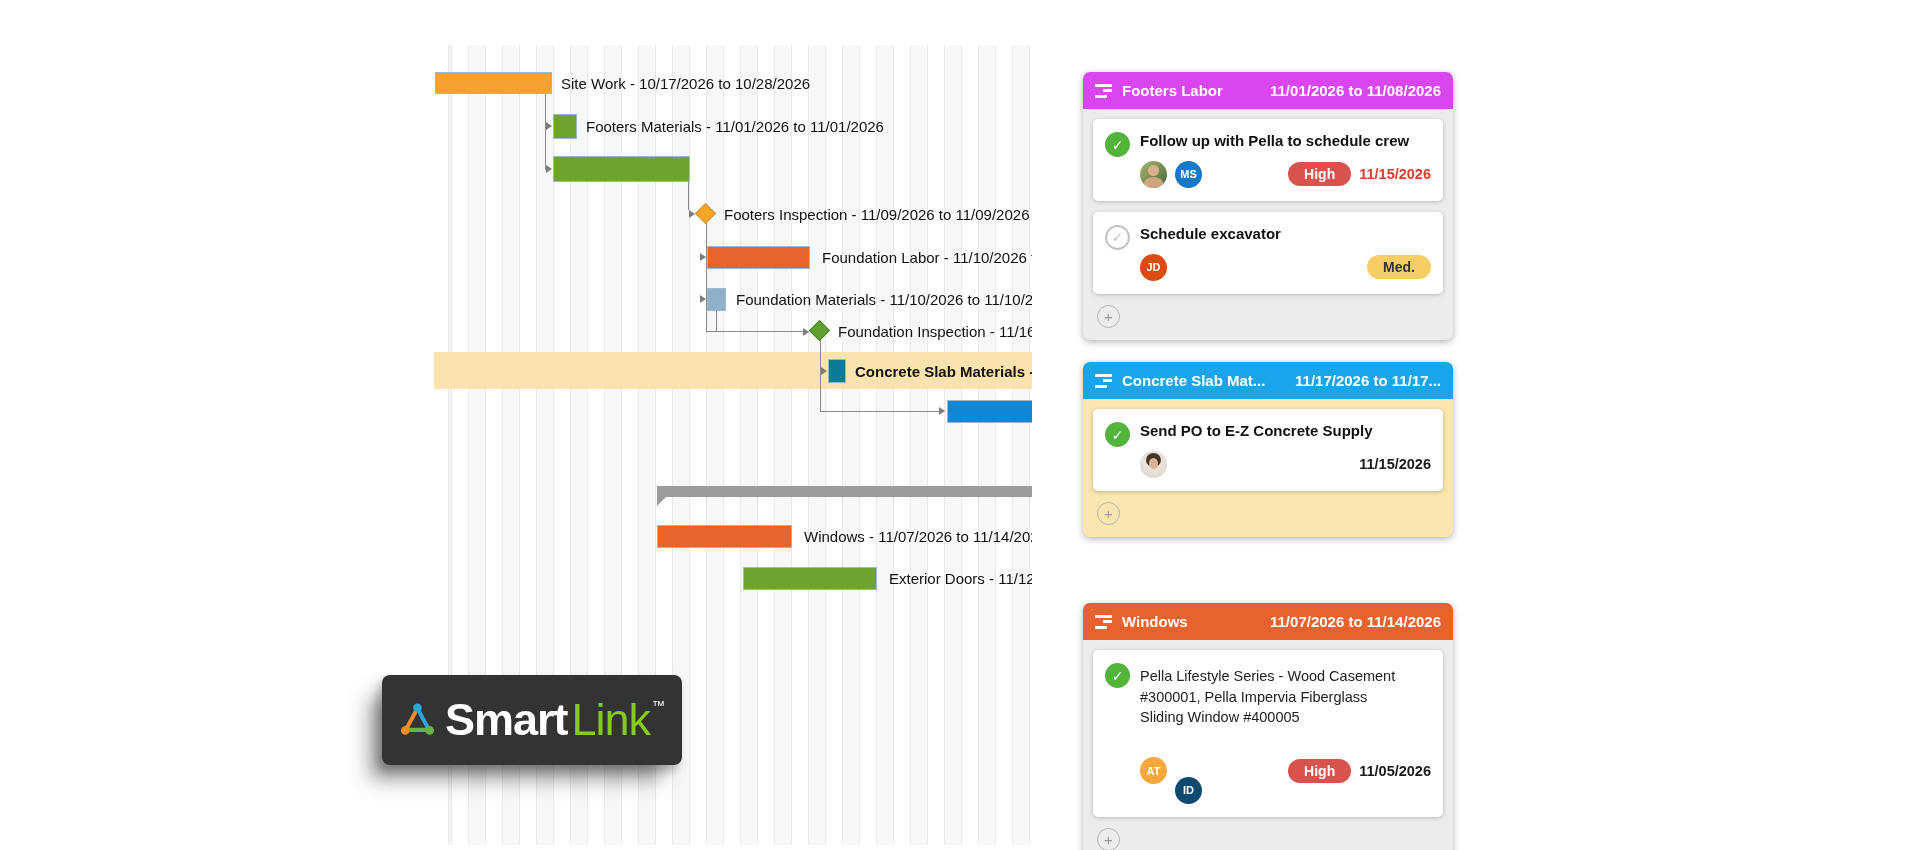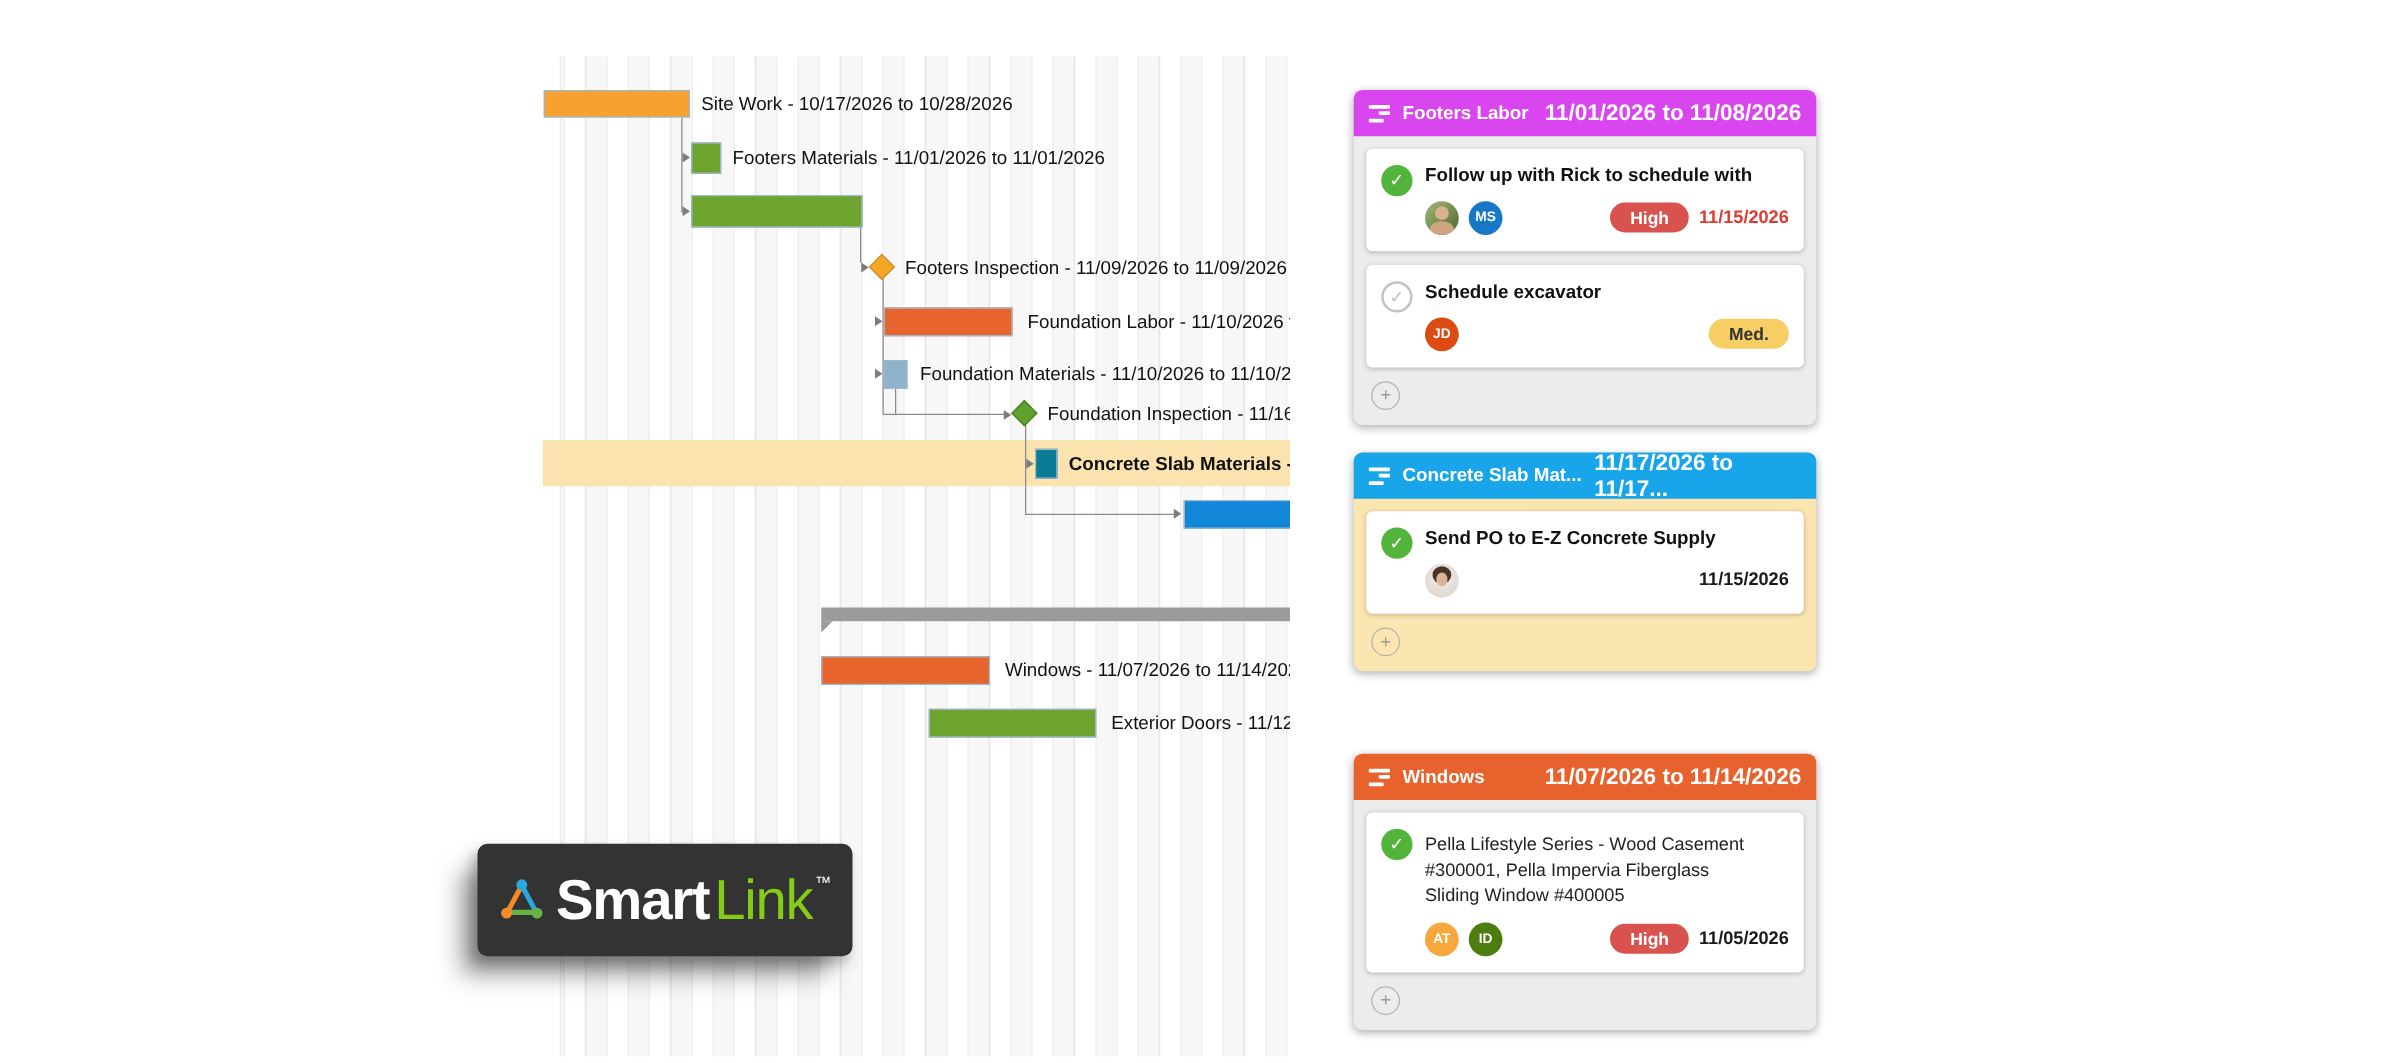--- a/index.html
+++ b/index.html
@@ -34,21 +34,21 @@
   #logo .b-light{font-weight:300;color:#84cc16;margin-left:4px;}
   #logo .tm{font-size:13px;margin-top:4px;margin-left:2px;color:#fff;}
 
   
   .card{position:absolute;left:1083px;width:370px;border-radius:7px;background:#ececec;
     box-shadow:0 2px 7px rgba(0,0,0,.30);box-sizing:border-box;z-index:5;}
   .card.yellow{background:#fbe5b0;}
   .card-header{height:37px;display:flex;align-items:center;gap:10px;color:#fff;
     padding:0 12px;border-radius:7px 7px 0 0;font-size:15px;}
   .card-header .hname{font-weight:700;flex:0 0 auto;}
-  .card-header .hdates{margin-left:auto;font-weight:600;font-size:18px;}
+  .card-header .hdates{margin-left:auto;font-weight:600;font-size:15px;}
   .hicon{display:flex;flex-direction:column;gap:2.5px;width:17px;flex:0 0 auto;}
   .hicon i{display:block;height:3px;background:#fff;border-radius:1px;}
   .hicon .b1{width:17px;}
   .hicon .b2{width:9px;margin-left:8px;}
   .hicon .b3{width:12px;}
   .card-body{padding:10px 10px 8px 10px;}
   .task-row{background:#fff;border-radius:5px;box-shadow:0 1px 4px rgba(0,0,0,.22);
     padding:13px 12px;margin-bottom:11px;display:flex;gap:10px;}
   .chk{width:25px;height:25px;border-radius:50%;flex:0 0 auto;display:flex;align-items:center;justify-content:center;
     font-size:14px;font-weight:700;box-sizing:border-box;cursor:pointer;}
@@ -57,21 +57,21 @@
   .chk::before{content:"✓";}
   .t-content{flex:1;min-width:0;}
   .t-title{font-weight:700;font-size:15px;color:#111;line-height:1.25;}
   .t-desc{font-size:14.5px;color:#222;line-height:1.42;margin-top:3px;}
   .t-meta{display:flex;align-items:center;margin-top:10px;gap:8px;}
   .avatar{width:27px;height:27px;border-radius:50%;display:flex;align-items:center;justify-content:center;
     color:#fff;font-size:11px;font-weight:700;flex:0 0 auto;position:relative;overflow:hidden;}
   .av-ms{background:#1878c8;}
   .av-jd{background:#dc4b12;}
   .av-at{background:#f6a83c;}
-  .av-id{background:#4d7c0f;}
+  .av-id{background:#0c4a6e;margin-top:39px;}
   .av-photo-man{background:linear-gradient(135deg,#93a868 20%,#56713f 85%);}
   .av-photo-man::before{content:"";position:absolute;top:4px;left:8px;width:11px;height:11px;border-radius:50%;background:#d9b28c;}
   .av-photo-man::after{content:"";position:absolute;top:16px;left:4px;width:19px;height:12px;border-radius:50% 50% 0 0;background:#cfa57f;}
   .av-photo-woman{background:radial-gradient(circle at 50% 40%,#f4eee9,#d8d1ca);}
   .av-photo-woman::before{content:"";position:absolute;top:2px;left:6px;width:15px;height:14px;border-radius:50%;background:#453428;}
   .av-photo-woman::after{content:"";position:absolute;top:7px;left:9px;width:9px;height:11px;border-radius:50%;background:#dcb394;}
   .pill{padding:4px 16px;border-radius:14px;font-size:14px;font-weight:600;margin-left:auto;}
   .pill.high{background:#d9534e;color:#fff;}
   .pill.med{background:#f7ce63;color:#333;}
   .due{font-size:14.5px;font-weight:600;}
@@ -186,21 +186,21 @@
           <i class="b2"></i>
           <i class="b3"></i>
         </span>
       <span class="hname">Footers Labor</span>
       <span class="hdates">11/01/2026 to 11/08/2026</span>
     </div>
     <div class="card-body">
       <div class="task-row">
         <span class="chk done"></span>
         <div class="t-content">
-          <div class="t-title">Follow up with Rick to schedule with</div>
+          <div class="t-title">Follow up with Pella to schedule crew</div>
           <div class="t-meta">
             <span class="avatar av-photo-man"></span>
             <span class="avatar av-ms">
                 <span>MS</span>
               </span>
             <span class="pill high">High</span>
             <span class="due red">11/15/2026</span>
           </div>
         </div>
       </div>

